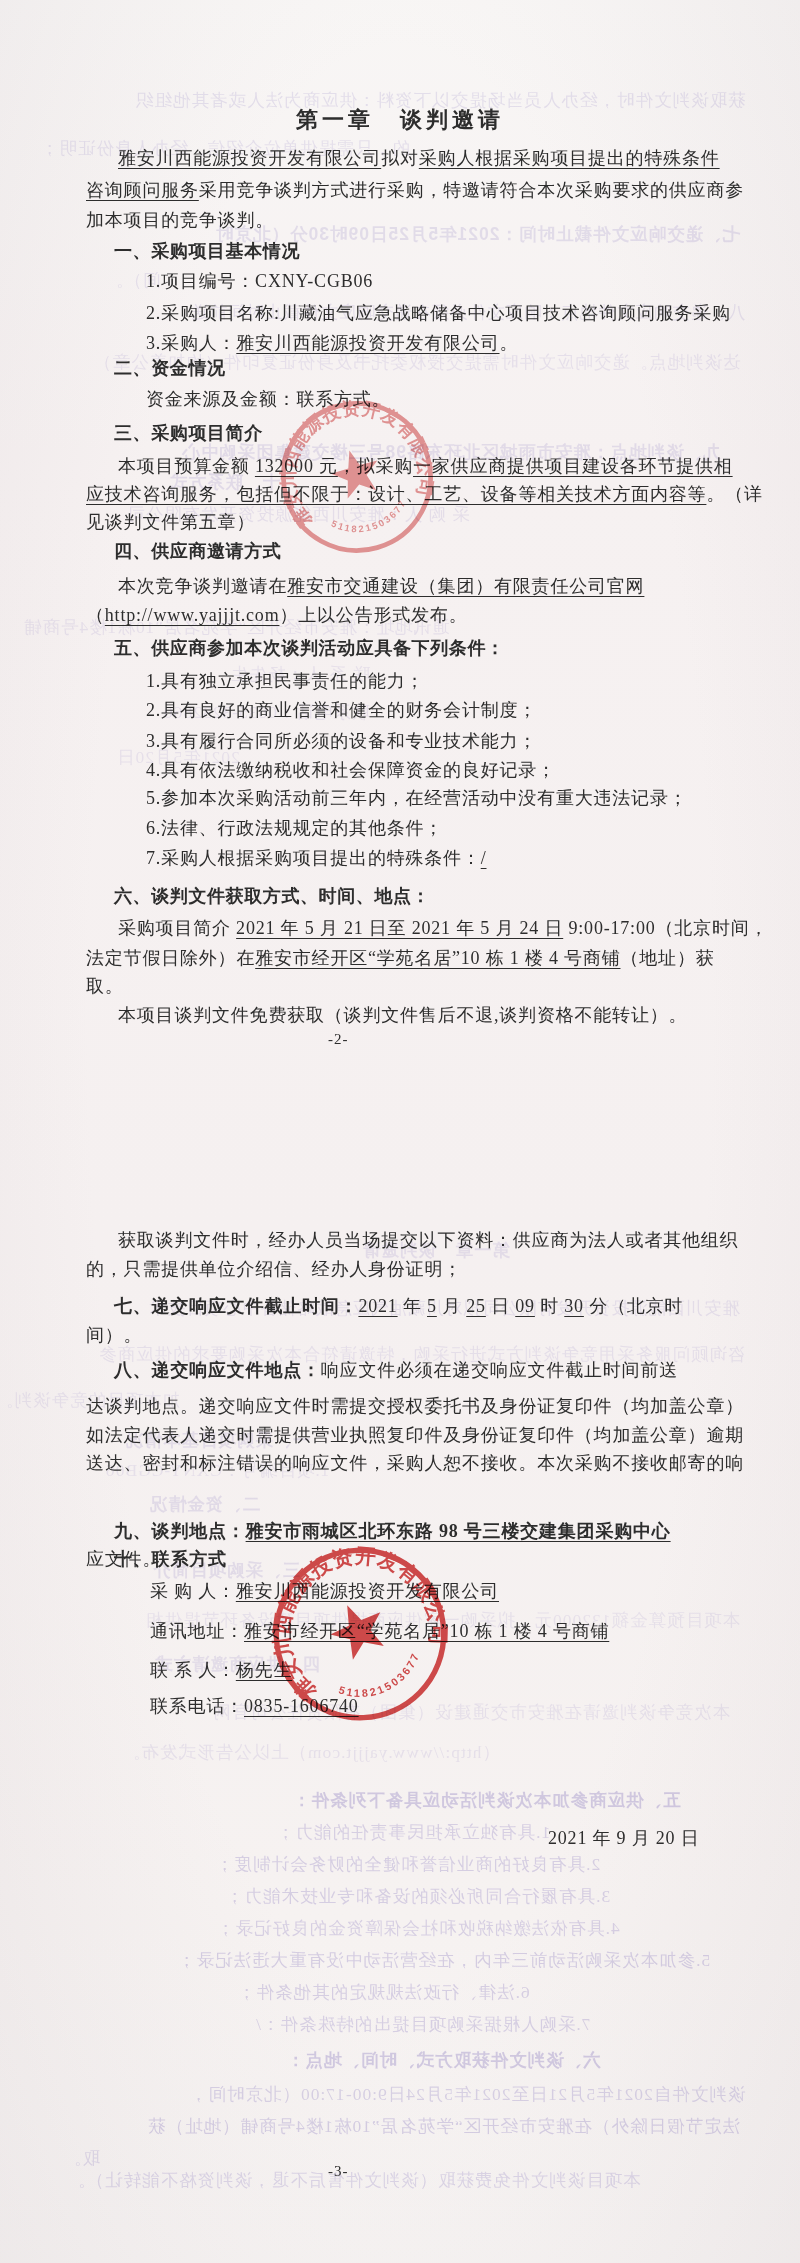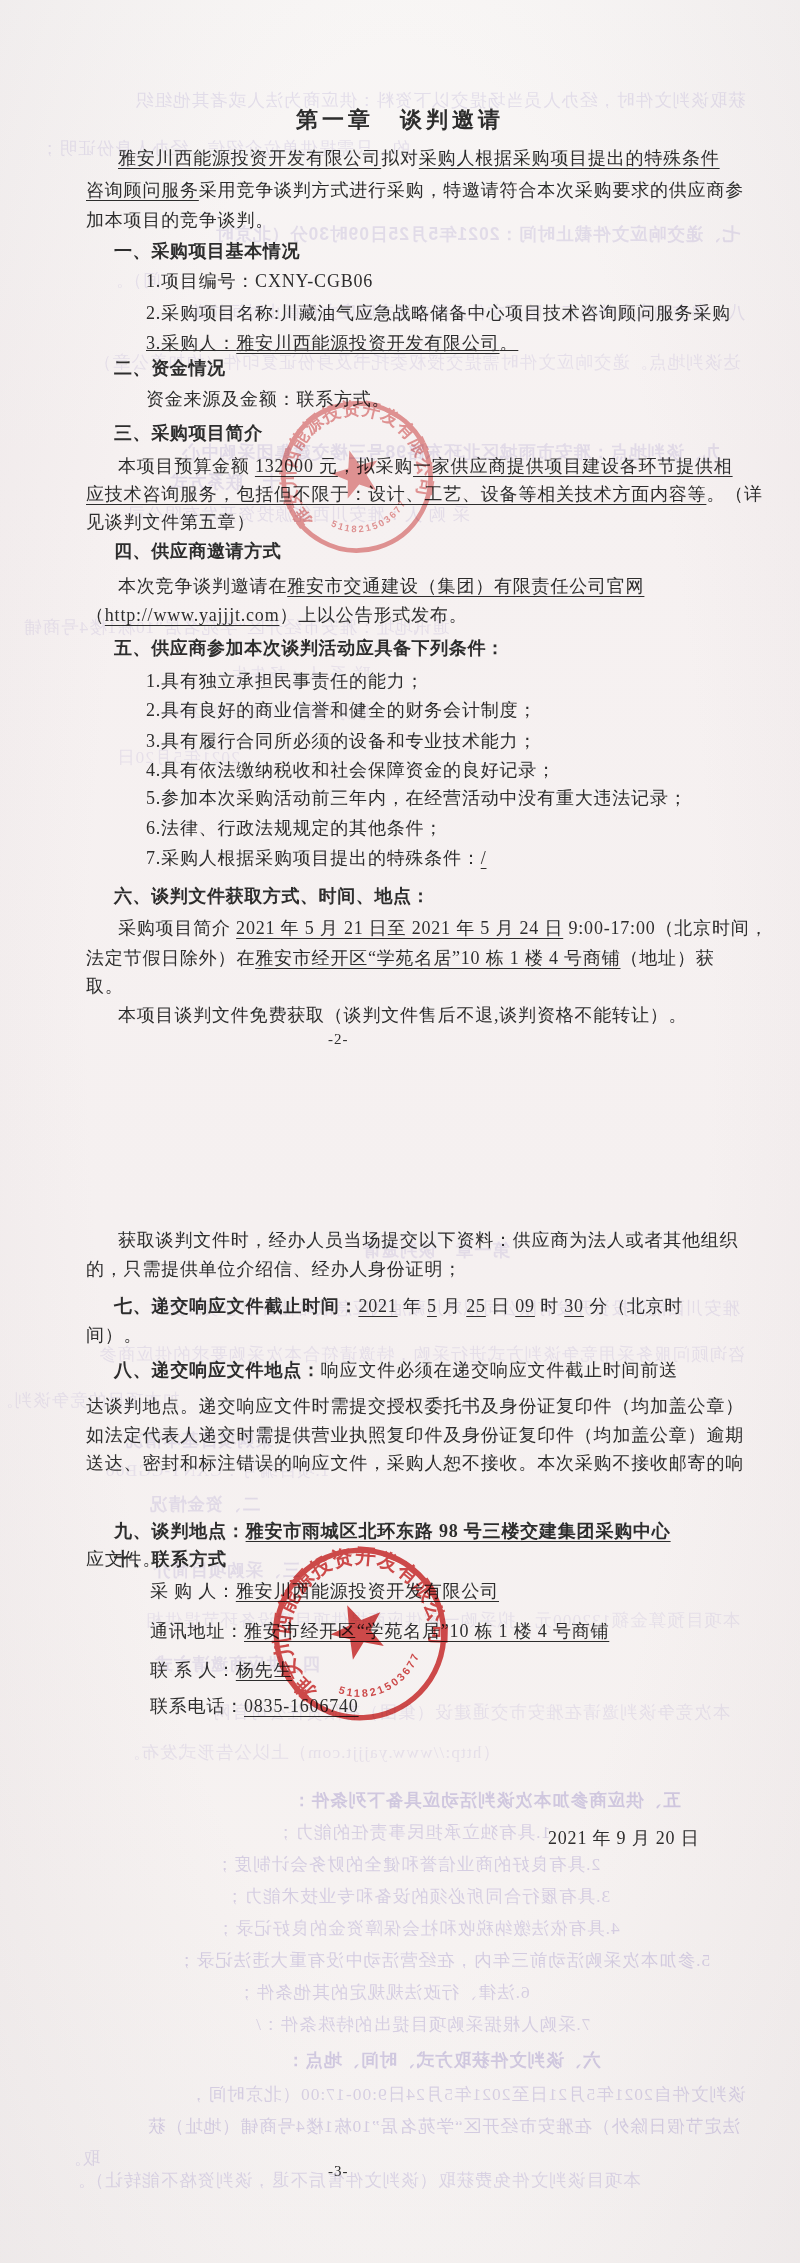--- a/index.html
+++ b/index.html
@@ -81,21 +81,21 @@
     </div>
 
   <div id="p1">
       <div class="line title" style="top: 106px; left: 0px; width: 100%; text-align: center;"><span>第一章　谈判邀请</span></div>
       <div class="line" style="top: 147px; left: 118px;"><span class="u">雅安川西能源投资开发有限公司</span><span>拟对</span><span class="u">采购人根据采购项目提出的特殊条件</span></div>
       <div class="line" style="top: 179px; left: 86px;"><span class="u">咨询顾问服务</span><span>采用竞争谈判方式进行采购，特邀请符合本次采购要求的供应商参</span></div>
       <div class="line" style="top: 209px; left: 86px;"><span>加本项目的竞争谈判。</span></div>
       <div class="line hd" style="top: 240px; left: 114px;"><span>一、采购项目基本情况</span></div>
       <div class="line" style="top: 270px; left: 146px;"><span>1.项目编号：CXNY-CGB06</span></div>
       <div class="line" style="top: 302px; left: 146px;"><span>2.采购项目名称:川藏油气应急战略储备中心项目技术咨询顾问服务采购</span></div>
-      <div class="line" style="top: 332px; left: 146px; text-decoration: underline;"><span>3.采购人：</span><span class="u">雅安川西能源投资开发有限公司</span><span>。</span></div>
+      <div class="line" style="top: 332px; left: 146px;"><span>3.采购人：</span><span class="u">雅安川西能源投资开发有限公司</span><span>。</span></div>
       <div class="line hd" style="top: 357px; left: 114px;"><span>二、资金情况</span></div>
       <div class="line" style="top: 388px; left: 146px;"><span>资金来源及金额：联系方式。</span></div>
       <div class="line hd" style="top: 422px; left: 114px;"><span>三、采购项目简介</span></div>
       <div class="line" style="top: 455px; left: 118px;"><span>本项目预算金额 </span><span class="u">132000 元</span><span>，拟采购</span><span class="u">一家供应商提供项目建设各环节提供相</span></div>
       <div class="line" style="top: 483px; left: 86px;"><span class="u">应技术咨询服务，包括但不限于：设计、工艺、设备等相关技术方面内容等</span><span>。（详</span></div>
       <div class="line" style="top: 511px; left: 86px;"><span>见谈判文件第五章）</span></div>
       <div class="line hd" style="top: 540px; left: 114px;"><span>四、供应商邀请方式</span></div>
       <div class="line" style="top: 575px; left: 118px;"><span>本次竞争谈判邀请在</span><span class="u">雅安市交通建设（集团）有限责任公司官网</span></div>
       <div class="line" style="top: 604px; left: 86px;"><span>（</span><span class="u">http://www.yajjjt.com</span><span>）上以公告形式发布。</span></div>
       <div class="line hd" style="top: 637px; left: 114px;"><span>五、供应商参加本次谈判活动应具备下列条件：</span></div>

